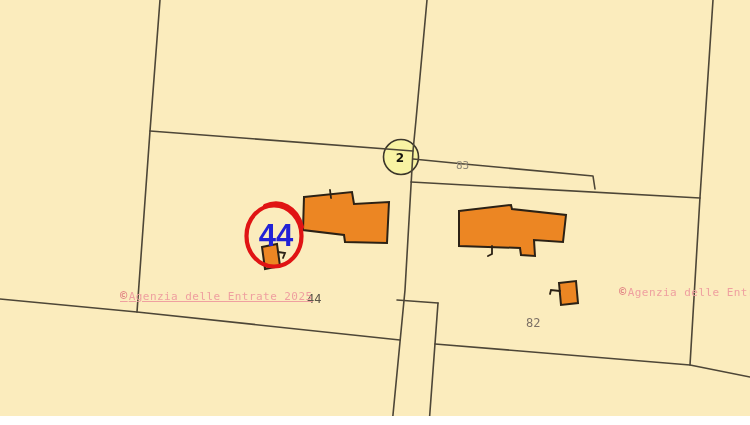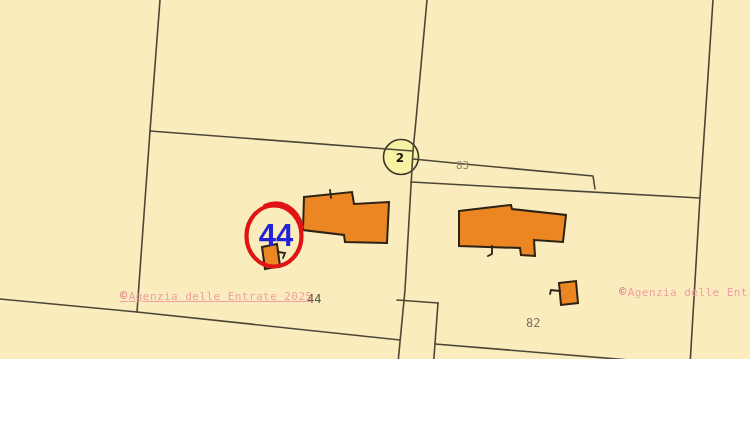--- a/index.html
+++ b/index.html
@@ -1,18 +1,18 @@
 <!DOCTYPE html>
 <html style="--background: #fbecbd; --boundary: #4d4637; --building-fill: #ec8623; --building-outline: #2b2115; --marker-fill: #f8f3a3; --highlight-red: #e01414; --highlight-blue: #2222d6; --watermark-pink: #efa0a0; --copyright-pink: #e28585; --label-gray: #7d7166;"><head>
 <meta charset="utf-8">
 <style>
   html,body{margin:0;padding:0;}
   .map-canvas{
     position:relative;
-    width:750px;height:359px;
+    width:750px;height:416px;
     background:var(--background,#fbecbd);
     overflow:hidden;
     font-family:"DejaVu Sans Mono", monospace;
   }
   svg.map-layer{position:absolute;left:0;top:0;}
   .boundary{fill:none;stroke:var(--boundary,#4d4637);stroke-width:1.6;stroke-linecap:round;stroke-linejoin:round;}
   .building{fill:var(--building-fill,#ec8623);stroke:var(--building-outline,#2b2115);stroke-width:2;stroke-linejoin:miter;}
   .tie{fill:none;stroke:var(--building-outline,#2b2115);stroke-width:1.8;stroke-linecap:round;}
   .badge-circle{fill:var(--marker-fill,#f8f3a3);stroke:#3c372b;stroke-width:1.6;}
   .badge-text{font:bold 12px "DejaVu Sans", sans-serif;fill:#15150e;text-anchor:middle;}

